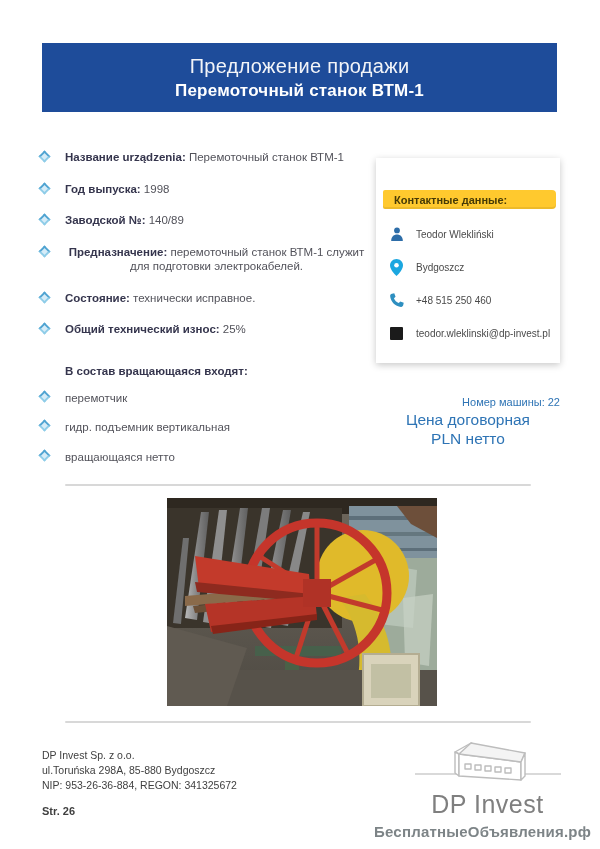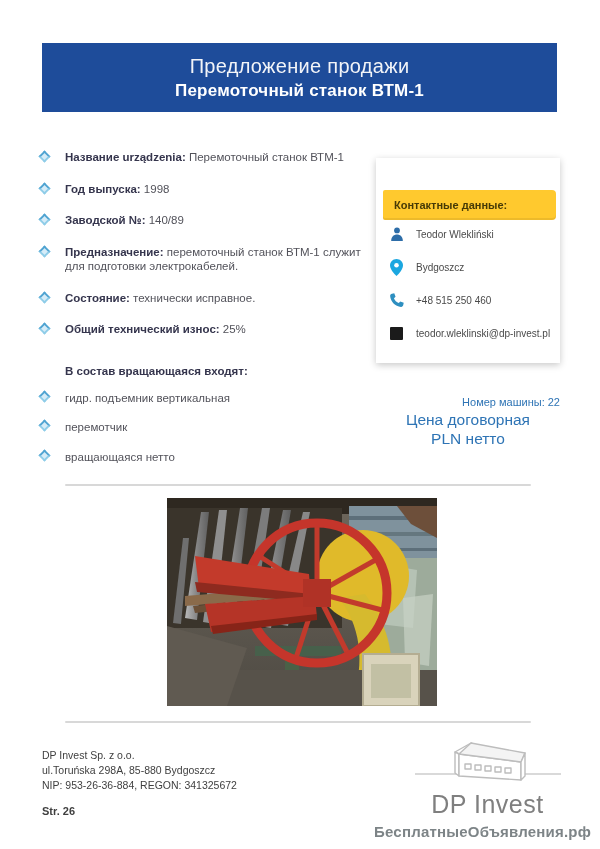--- a/index.html
+++ b/index.html
@@ -22,21 +22,21 @@
     position:absolute;left:42px;top:43px;width:515px;height:69px;
     background:var(--header-blue);
     display:flex;flex-direction:column;align-items:center;justify-content:center;
     gap:3px;
   }
   .header-title{color:#F2F4F8;font-size:20px;letter-spacing:.3px;}
   .header-subtitle{color:#FFFFFF;font-size:17px;font-weight:bold;letter-spacing:.2px;}
 
   
   .specs{position:absolute;left:38px;top:150px;width:330px;}
-  .spec-row{display:flex;align-items:flex-start;margin-bottom:17px;min-height:14px;}
+  .spec-row{display:flex;align-items:flex-start;margin-bottom:17px;min-height:14px;text-align:center;}
   .spec-row .bullet-cell{width:27px;flex:0 0 27px;padding-top:2px;}
   .diamond{
     display:block;width:9px;height:9px;margin-left:2px;
     background:#D6ECF8;
     border:2px solid;
     border-color:#4FA3D1 #8FCDE8 #8FCDE8 #4FA3D1;
     transform:rotate(45deg) scale(.95);
   }
   .spec-text{font-size:11.5px;line-height:14.5px;color:#52525A;}
   .lbl{font-weight:bold;color:#35354D;}
@@ -46,21 +46,21 @@
   }
   .component-row{display:flex;align-items:flex-start;margin-bottom:15px;}
   .component-row .bullet-cell{width:27px;flex:0 0 27px;padding-top:1px;}
 
   
   .contact-card{
     position:absolute;left:376px;top:158px;width:184px;height:205px;
     background:#fff;box-shadow:0 2px 7px rgba(0,0,0,.22);
   }
   .contact-banner{
-    position:absolute;left:7px;top:32px;width:173px;height:30px;
+    position:absolute;left:7px;top:32px;width:173px;height:19px;
     background:var(--banner-yellow);border-radius:2px 4px 4px 2px;
     display:flex;align-items:center;
     box-shadow:inset 0 -2px 0 rgba(0,0,0,.07);
   }
   .contact-banner span{font-size:11px;font-weight:bold;color:#463A06;padding-left:11px;}
   .contact-entries{position:absolute;left:12px;top:60px;right:6px;}
   .contact-entry{display:flex;align-items:center;height:33px;}
   .contact-entry .cicon{width:17px;height:17px;flex:0 0 17px;margin-right:11px;display:flex;align-items:center;justify-content:center;}
   .contact-entry .cval{font-size:10px;color:#4A4A4A;white-space:nowrap;}
   .email-square{width:13px;height:13px;background:#1B1B1B;border-radius:1px;}
@@ -142,27 +142,27 @@
         </span>
       <span class="spec-text"><span class="lbl">Общий технический износ:</span> <span>25%</span></span>
     </div>
 
     <div class="section-heading">В состав вращающаяся входят:</div>
 
     <div class="component-row">
       <span class="bullet-cell">
           <span class="diamond"></span>
         </span>
+      <span class="spec-text">перемотчик</span>
+    </div>
+    <div class="component-row">
+      <span class="bullet-cell">
+          <span class="diamond"></span>
+        </span>
       <span class="spec-text">гидр. подъемник вертикальная</span>
-    </div>
-    <div class="component-row">
-      <span class="bullet-cell">
-          <span class="diamond"></span>
-        </span>
-      <span class="spec-text">перемотчик</span>
     </div>
     <div class="component-row">
       <span class="bullet-cell">
           <span class="diamond"></span>
         </span>
       <span class="spec-text">вращающаяся нетто</span>
     </div>
   </div>
 
   <div class="contact-card">

